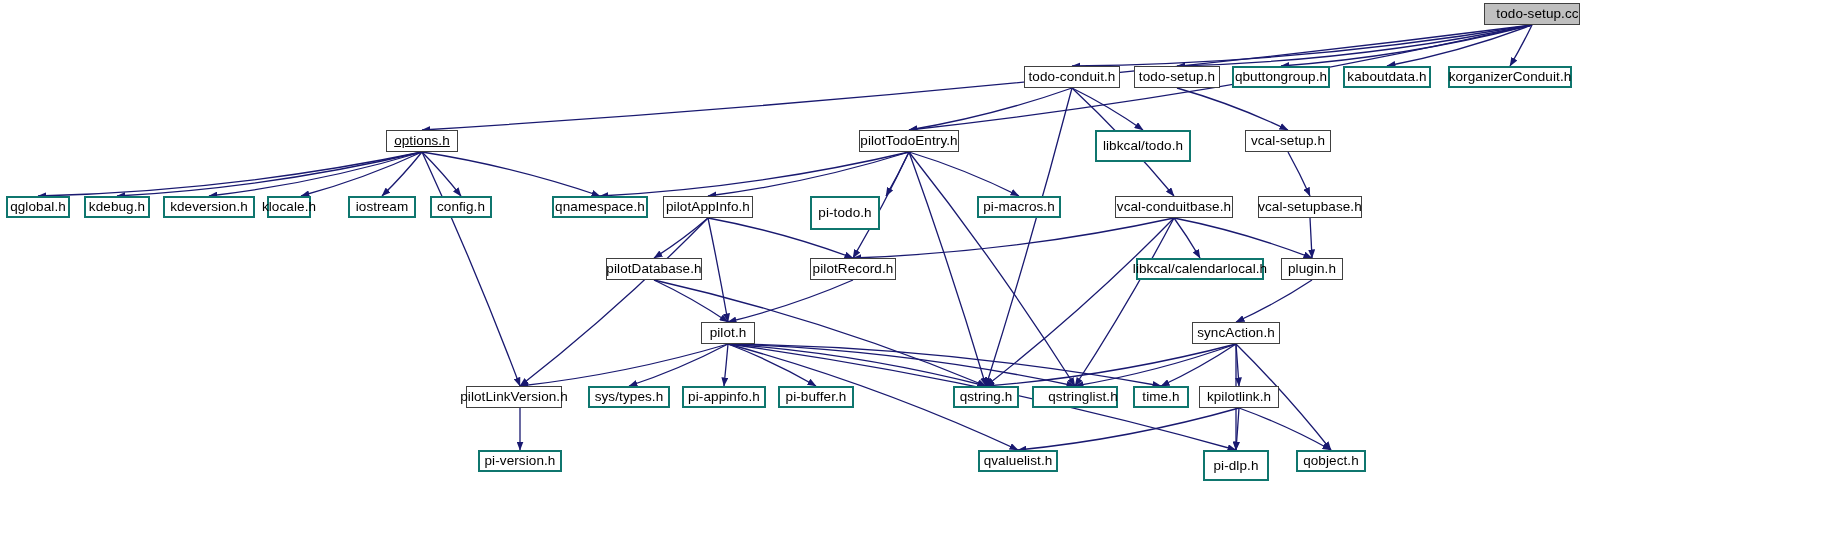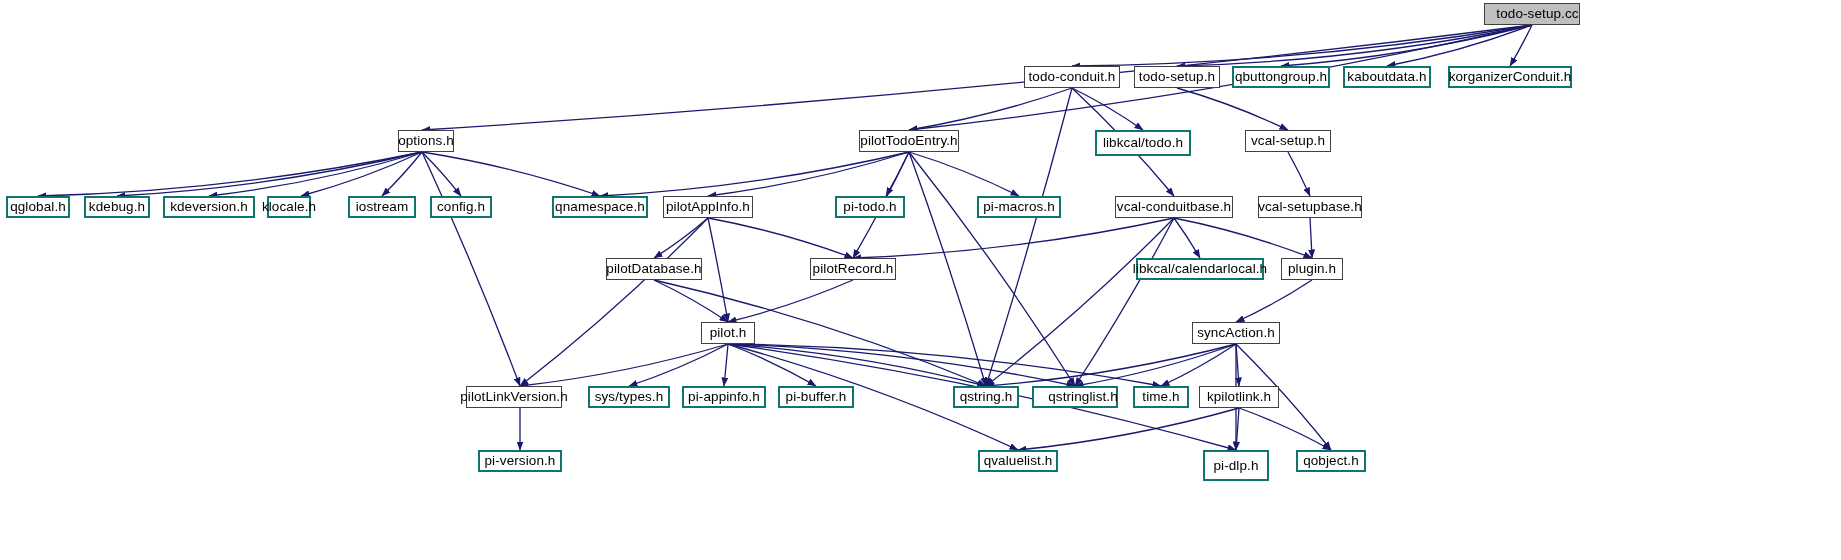--- a/index.html
+++ b/index.html
@@ -99,27 +99,27 @@
       </div>
       <div class="node plain" style="left: 1232px; top: 66px; width: 98px; height: 22px;">
         <span>qbuttongroup.h</span>
       </div>
       <div class="node plain" style="left: 1343px; top: 66px; width: 88px; height: 22px;">
         <span>kaboutdata.h</span>
       </div>
       <div class="node plain" style="left: 1448px; top: 66px; width: 124px; height: 22px;">
         <span>korganizerConduit.h</span>
       </div>
-      <div class="node bold" style="left: 398px; top: 130px; width: 56px; height: 22px;">
+      <div class="node bold" style="left: 386px; top: 130px; width: 72px; height: 22px; text-decoration: underline;">
         <span>options.h</span>
       </div>
       <div class="node bold" style="left: 859px; top: 130px; width: 100px; height: 22px;">
         <span>pilotTodoEntry.h</span>
       </div>
-      <div class="node plain" style="left: 1095px; top: 130px; width: 96px; height: 26px;">
+      <div class="node plain" style="left: 1095px; top: 130px; width: 96px; height: 32px;">
         <span>libkcal/todo.h</span>
       </div>
       <div class="node bold" style="left: 1245px; top: 130px; width: 86px; height: 22px;">
         <span>vcal-setup.h</span>
       </div>
       <div class="node plain" style="left: 6px; top: 196px; width: 64px; height: 22px;">
         <span>qglobal.h</span>
       </div>
       <div class="node plain" style="left: 84px; top: 196px; width: 66px; height: 22px;">
         <span>kdebug.h</span>
@@ -135,21 +135,21 @@
       </div>
       <div class="node plain" style="left: 430px; top: 196px; width: 62px; height: 22px;">
         <span>config.h</span>
       </div>
       <div class="node plain" style="left: 552px; top: 196px; width: 96px; height: 22px;">
         <span>qnamespace.h</span>
       </div>
       <div class="node bold" style="left: 663px; top: 196px; width: 90px; height: 22px;">
         <span>pilotAppInfo.h</span>
       </div>
-      <div class="node plain" style="left: 835px; top: 196px; width: 70px; height: 22px;">
+      <div class="node plain" style="left: 810px; top: 196px; width: 70px; height: 34px;">
         <span>pi-todo.h</span>
       </div>
       <div class="node plain" style="left: 977px; top: 196px; width: 84px; height: 22px;">
         <span>pi-macros.h</span>
       </div>
       <div class="node bold" style="left: 1115px; top: 196px; width: 118px; height: 22px;">
         <span>vcal-conduitbase.h</span>
       </div>
       <div class="node bold" style="left: 1258px; top: 196px; width: 104px; height: 22px;">
         <span>vcal-setupbase.h</span>

